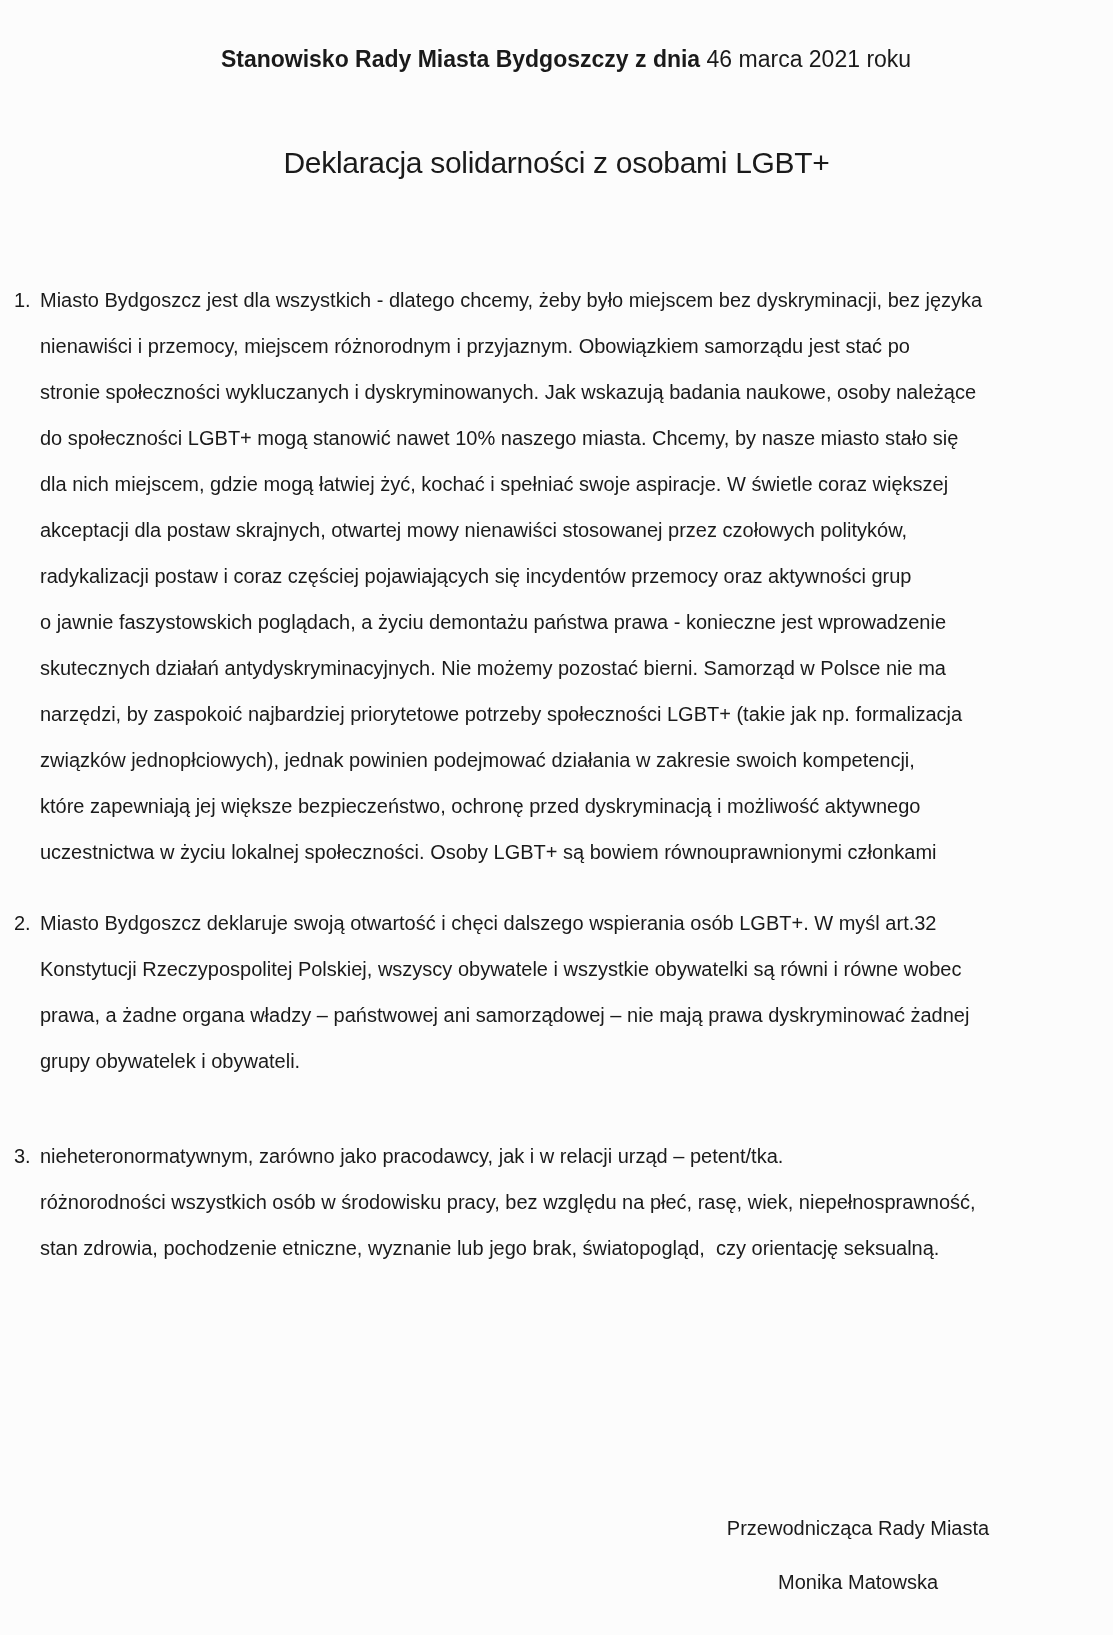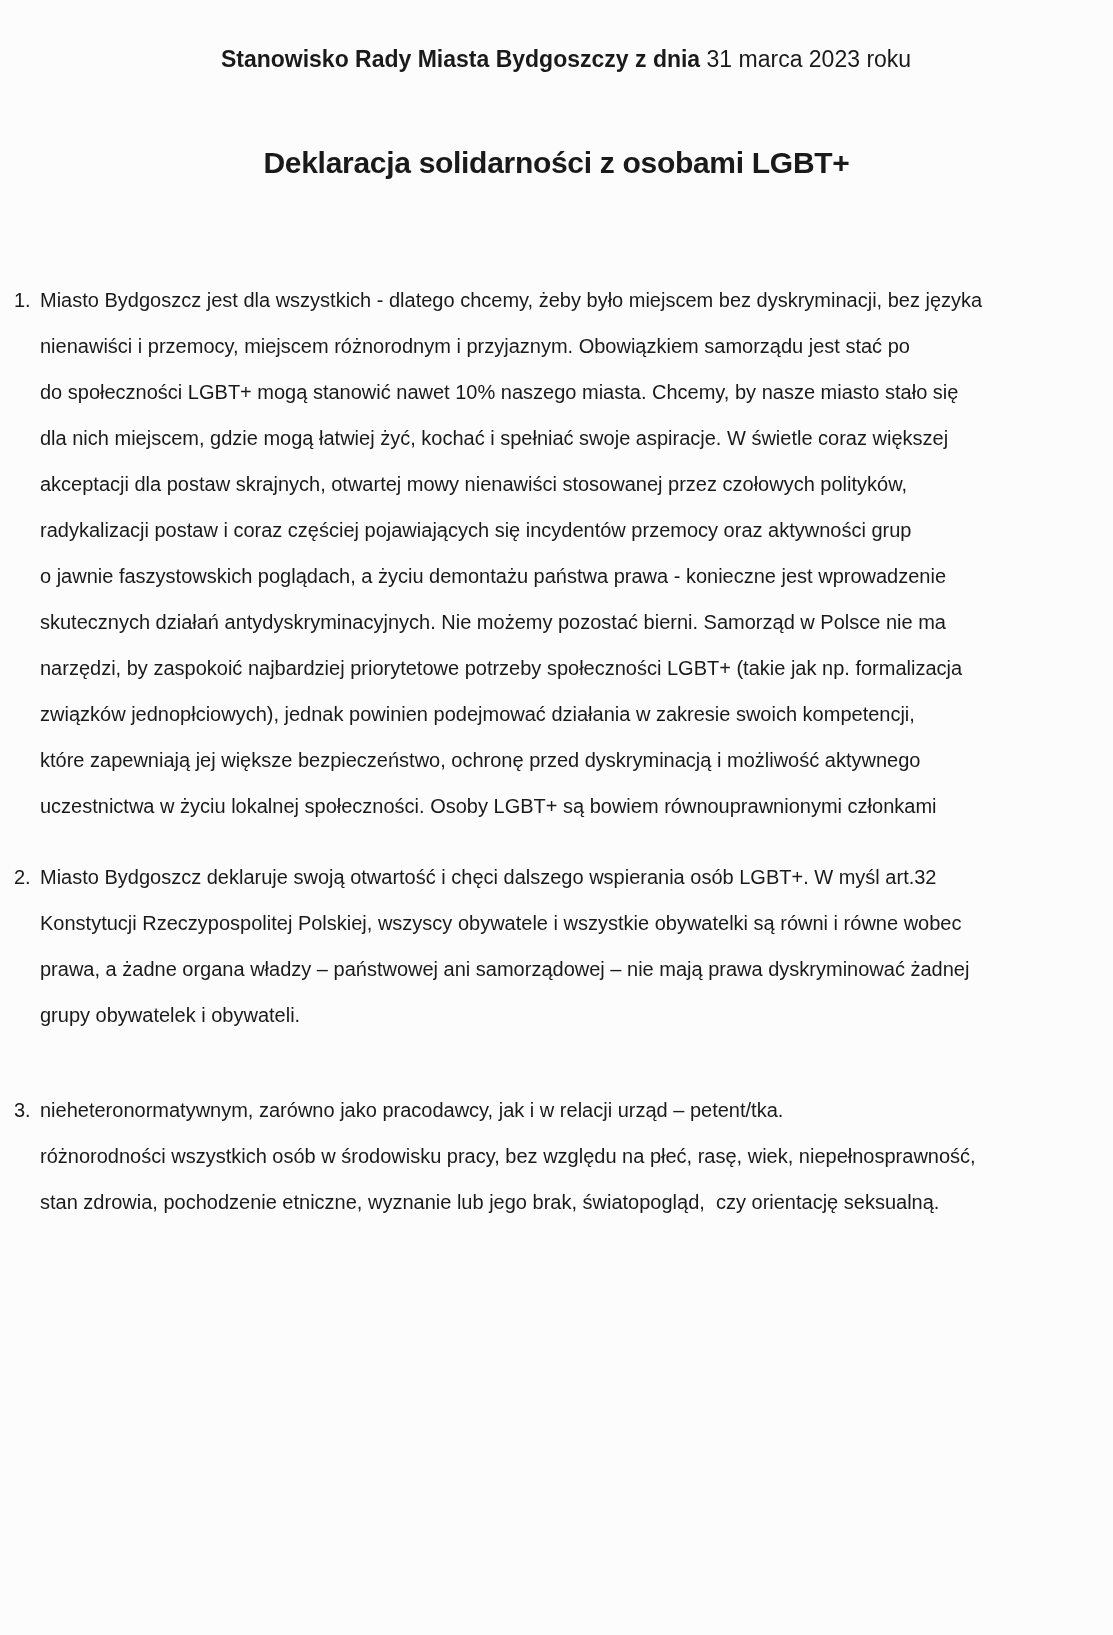--- a/index.html
+++ b/index.html
@@ -31,21 +31,21 @@
     font-weight: 700;
     margin-left: 19px;
   }
   .doc-title {
     position: absolute;
     top: 144px;
     left: 0;
     width: 100%;
     text-align: center;
     font-size: 30px;
-    font-weight: 700;
+    font-weight: 400;
     line-height: 38px;
     letter-spacing: -0.3px;
   }
   .content {
     position: absolute;
     top: 277px;
     left: 14px;
     width: 1064px;
     font-size: 20px;
   }
@@ -76,30 +76,31 @@
   .sig-line {
     line-height: 54px;
     white-space: pre;
   }
 </style>
 </head>
 <body>
 
 <div class="page">
 
-  <div class="doc-header"><span class="bold">Stanowisko Rady Miasta Bydgoszczy z dnia</span><span> 31 marca 2023 roku</span></div>
+  <div class="doc-header"><span class="bold">Stanowisko Rady Miasta Bydgoszczy z dnia</span><span> 46 marca 2021 roku</span></div>
 
   <div class="doc-title">Deklaracja solidarności z osobami LGBT+</div>
 
   <div class="content">
 
     <div class="item item-1">
       <span class="item-number">1.</span>
       <div class="line">Miasto Bydgoszcz jest dla wszystkich - dlatego chcemy, żeby było miejscem bez dyskryminacji, bez języka</div>
       <div class="line">nienawiści i przemocy, miejscem różnorodnym i przyjaznym. Obowiązkiem samorządu jest stać po</div>
+      <div class="line">stronie społeczności wykluczanych i dyskryminowanych. Jak wskazują badania naukowe, osoby należące</div>
       <div class="line">do społeczności LGBT+ mogą stanowić nawet 10% naszego miasta. Chcemy, by nasze miasto stało się</div>
       <div class="line">dla nich miejscem, gdzie mogą łatwiej żyć, kochać i spełniać swoje aspiracje. W świetle coraz większej</div>
       <div class="line">akceptacji dla postaw skrajnych, otwartej mowy nienawiści stosowanej przez czołowych polityków,</div>
       <div class="line">radykalizacji postaw i coraz częściej pojawiających się incydentów przemocy oraz aktywności grup</div>
       <div class="line">o jawnie faszystowskich poglądach, a życiu demontażu państwa prawa - konieczne jest wprowadzenie</div>
       <div class="line">skutecznych działań antydyskryminacyjnych. Nie możemy pozostać bierni. Samorząd w Polsce nie ma</div>
       <div class="line">narzędzi, by zaspokoić najbardziej priorytetowe potrzeby społeczności LGBT+ (takie jak np. formalizacja</div>
       <div class="line">związków jednopłciowych), jednak powinien podejmować działania w zakresie swoich kompetencji,</div>
       <div class="line">które zapewniają jej większe bezpieczeństwo, ochronę przed dyskryminacją i możliwość aktywnego</div>
       <div class="line">uczestnictwa w życiu lokalnej społeczności. Osoby LGBT+ są bowiem równouprawnionymi członkami</div>
@@ -115,14 +116,18 @@
 
     <div class="item item-3">
       <span class="item-number">3.</span>
       <div class="line">nieheteronormatywnym, zarówno jako pracodawcy, jak i w relacji urząd – petent/tka.</div>
       <div class="line">różnorodności wszystkich osób w środowisku pracy, bez względu na płeć, rasę, wiek, niepełnosprawność,</div>
       <div class="line">stan zdrowia, pochodzenie etniczne, wyznanie lub jego brak, światopogląd,  czy orientację seksualną.</div>
     </div>
 
   </div>
 
+  <div class="signature">
+    <div class="sig-line">Przewodnicząca Rady Miasta</div>
+    <div class="sig-line">Monika Matowska</div>
+  </div>
 
 </div>
 
 </body></html>

